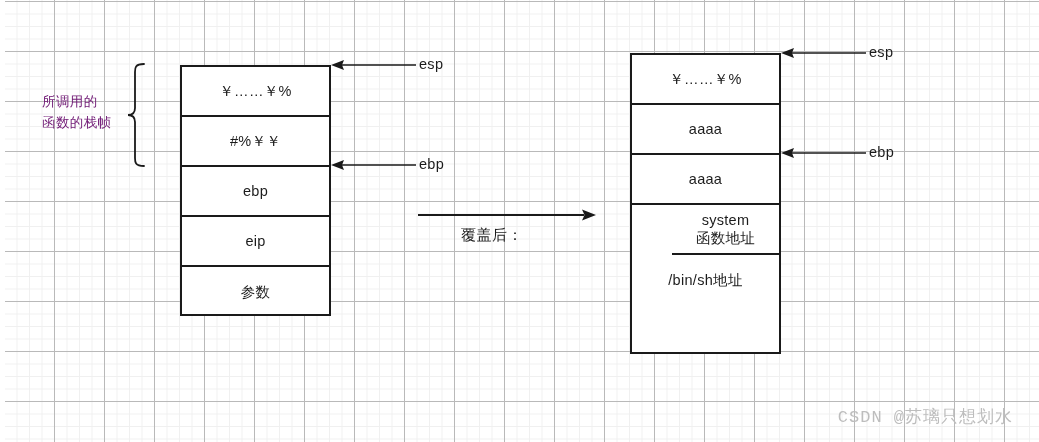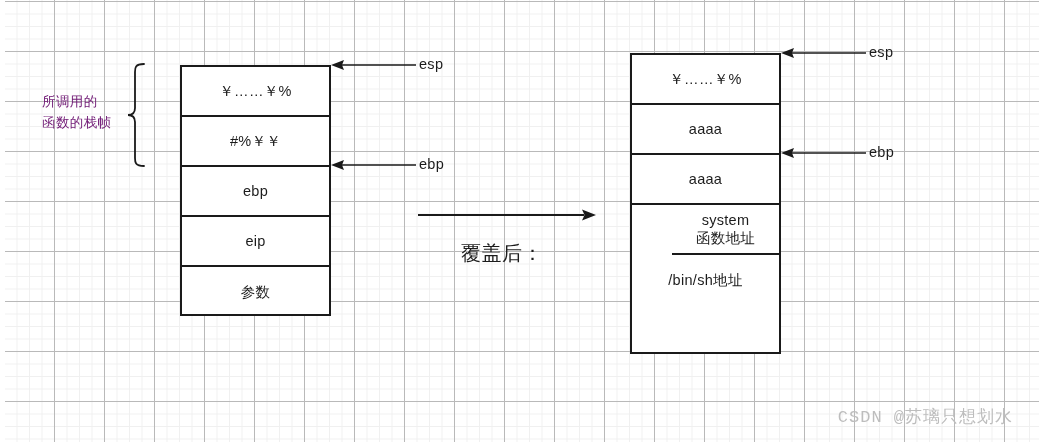--- a/index.html
+++ b/index.html
@@ -83,25 +83,24 @@
     left: 418px;
     top: 208px;
     width: 178px;
     height: 14px;
   }
   #transition-arrow svg { display: block; overflow: visible; }
   #transition-label {
     position: absolute;
     left: 461px;
     top: 226px;
-    font-size: 20px;
+    font-size: 15px;
     color: #1c1c1c;
     letter-spacing: 0.5px;
     white-space: nowrap;
-    margin-top: 14px;
   }
 
   
   #frame-brace {
     position: absolute;
     left: 120px;
     top: 62px;
     width: 26px;
     height: 106px;
   }

